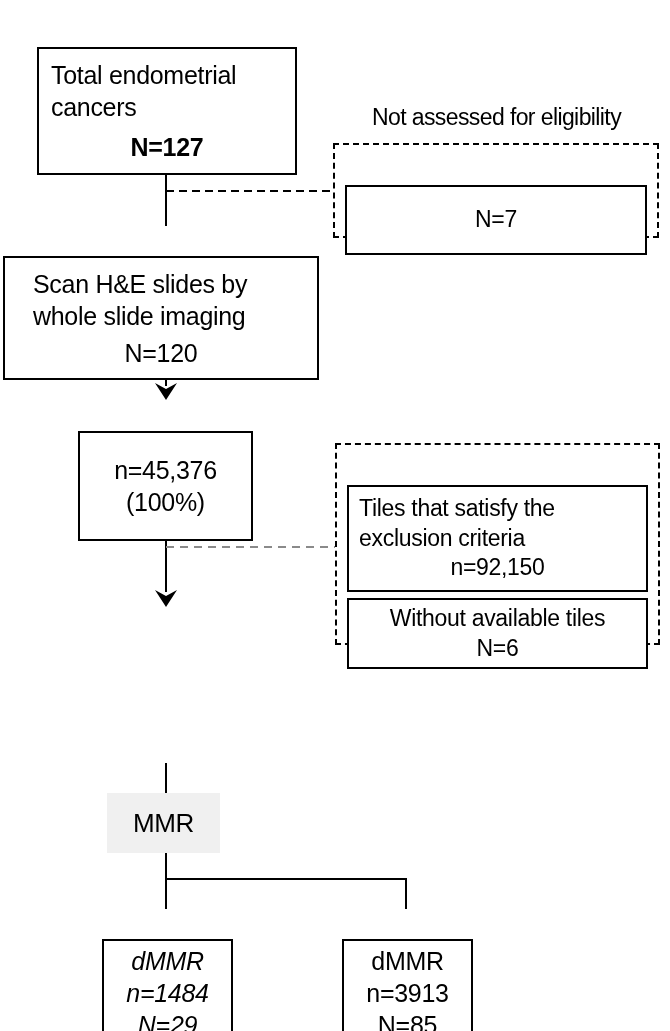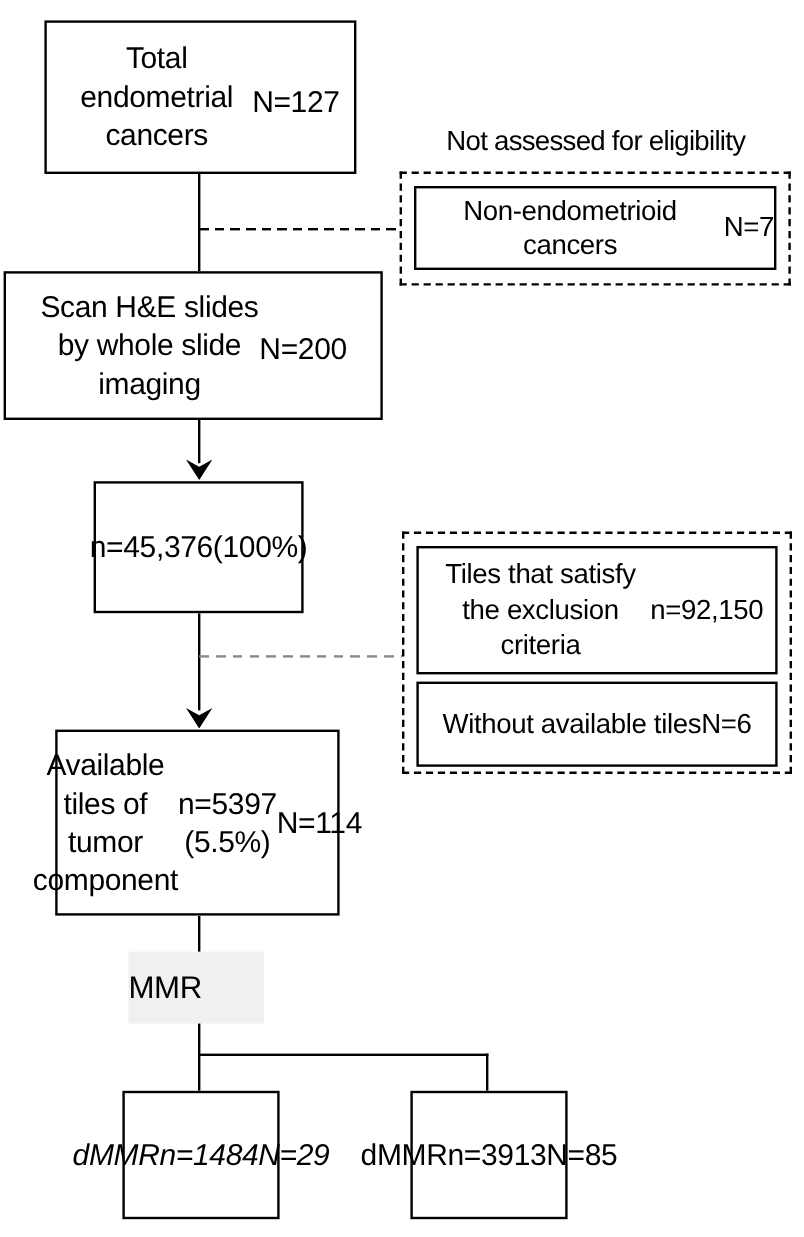--- a/index.html
+++ b/index.html
@@ -9,36 +9,37 @@
     background:#ffffff;
     font-family:"Liberation Sans","DejaVu Sans",sans-serif;
     color:#000;
     overflow:hidden;
   }
   .bx{
     position:absolute;
     border:2px solid #000;
     background:#fff;
     box-sizing:border-box;
-    display:flex;
+    display:flex;flex-direction:column;
     align-items:center;justify-content:center;
-    text-align:center;
+    text-align:left;
     font-size:25px;line-height:1.28;
     letter-spacing:-0.3px;
     z-index:3;
+    margin-top:30px;
   }
   .bx.small{font-size:23px;}
   .dashedbx{
     position:absolute;
     border:2px dashed #000;
     box-sizing:border-box;
     background:#fff;
     z-index:2;
   }
-  .gap8{margin-top:8px;}
+  .gap8{margin-top:8px;font-weight:bold;}
   .gap5{margin-top:5px;}
   .sidelabel{
     position:absolute;
     text-align:center;
     font-size:23px;line-height:1.2;
     letter-spacing:-0.6px;
     z-index:3;
   }
   .vline{position:absolute;width:2px;background:#000;z-index:1;}
   .hline{position:absolute;height:2px;background:#000;z-index:1;}
@@ -47,21 +48,21 @@
     background:repeating-linear-gradient(90deg,#000 0 8px,transparent 8px 13px);
   }
   .hdash-gray{
     position:absolute;height:2px;z-index:1;
     background:repeating-linear-gradient(90deg,#8a8a8a 0 8px,transparent 8px 14px);
   }
   .arrowhead{position:absolute;z-index:2;}
   .mmr{
     position:absolute;
     background:#f0f0f0;
-    display:flex;align-items:center;
+    display:flex;align-items:center;justify-content:center;
     font-size:26px;letter-spacing:-0.3px;
     z-index:3;
   }
 </style>
 </head>
 <body>
 
 <div id="canvas">
 
   <div class="vline" style="left:165px;top:145px;height:81px;"></div>
@@ -82,33 +83,28 @@
   <div class="hline" style="left:165px;top:878px;width:242px;"></div>
   <div class="vline" style="left:405px;top:878px;height:31px;"></div>
 
   <div class="bx" style="left:37px;top:17px;width:260px;height:128px;padding:0 12px;">
     <div>Total endometrial cancers</div>
     <div class="gap8">N=127</div>
   </div>
 
   <div class="bx" style="left:3px;top:226px;width:316px;height:124px;padding:12px 28px;">
     <div>Scan H&amp;E slides by whole slide imaging</div>
-    <div class="gap5">N=200</div>
+    <div class="gap5">N=120</div>
   </div>
 
   <div class="bx" style="left:78px;top:401px;width:175px;height:110px;">
     <div>n=45,376</div>
     <div>(100%)</div>
   </div>
 
-  <div class="bx" style="left:46px;top:608px;width:237px;height:155px;padding:0 8px;">
-    <div>Available tiles of tumor component</div>
-    <div>n=5397 (5.5%)</div>
-    <div>N=114</div>
-  </div>
 
   <div class="mmr" style="left:107px;top:793px;width:113px;height:60px;">
     <div>MMR</div>
   </div>
 
   <div class="bx" style="left:102px;top:909px;width:131px;height:107px;font-style:italic;">
     <div>dMMR</div>
     <div>n=1484</div>
     <div>N=29</div>
   </div>
@@ -116,21 +112,20 @@
   <div class="bx" style="left:342px;top:909px;width:131px;height:107px;">
     <div>dMMR</div>
     <div>n=3913</div>
     <div>N=85</div>
   </div>
 
   <div class="sidelabel" style="left:333px;top:104px;width:327px;">Not assessed for eligibility</div>
 
   <div class="dashedbx" style="left:333px;top:143px;width:326px;height:95px;">
     <div class="bx small" style="left:10px;top:10px;width:302px;height:70px;">
-      <div>Non-endometrioid cancers</div>
       <div>N=7</div>
     </div>
   </div>
 
   <div class="dashedbx" style="left:335px;top:443px;width:325px;height:202px;">
     <div class="bx small" style="left:10px;top:10px;width:301px;height:107px;padding:0 10px;">
       <div>Tiles that satisfy the exclusion criteria</div>
       <div>n=92,150</div>
     </div>
     <div class="bx small" style="left:10px;top:123px;width:301px;height:71px;">

